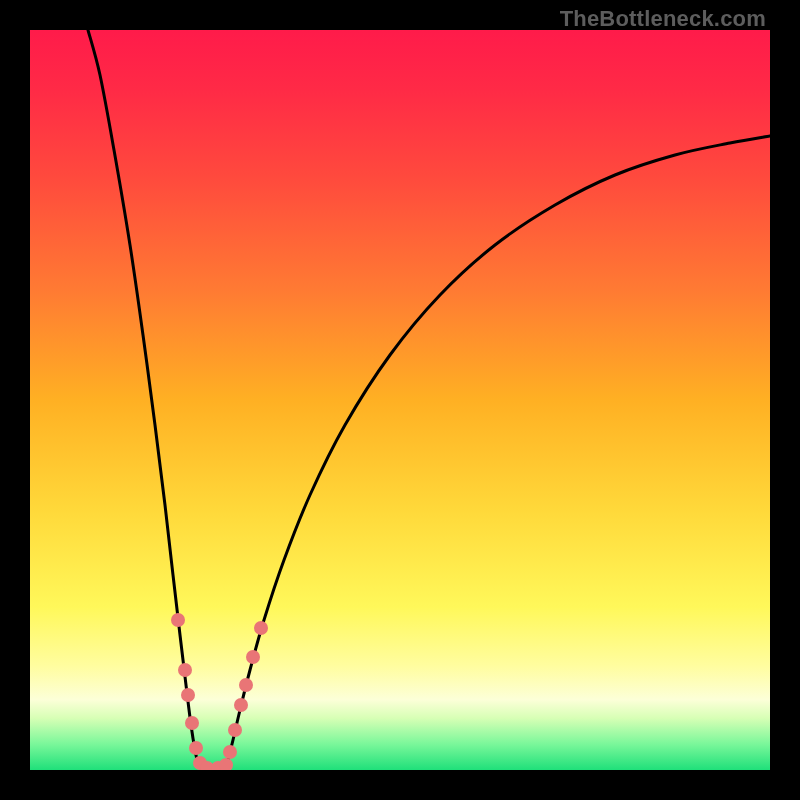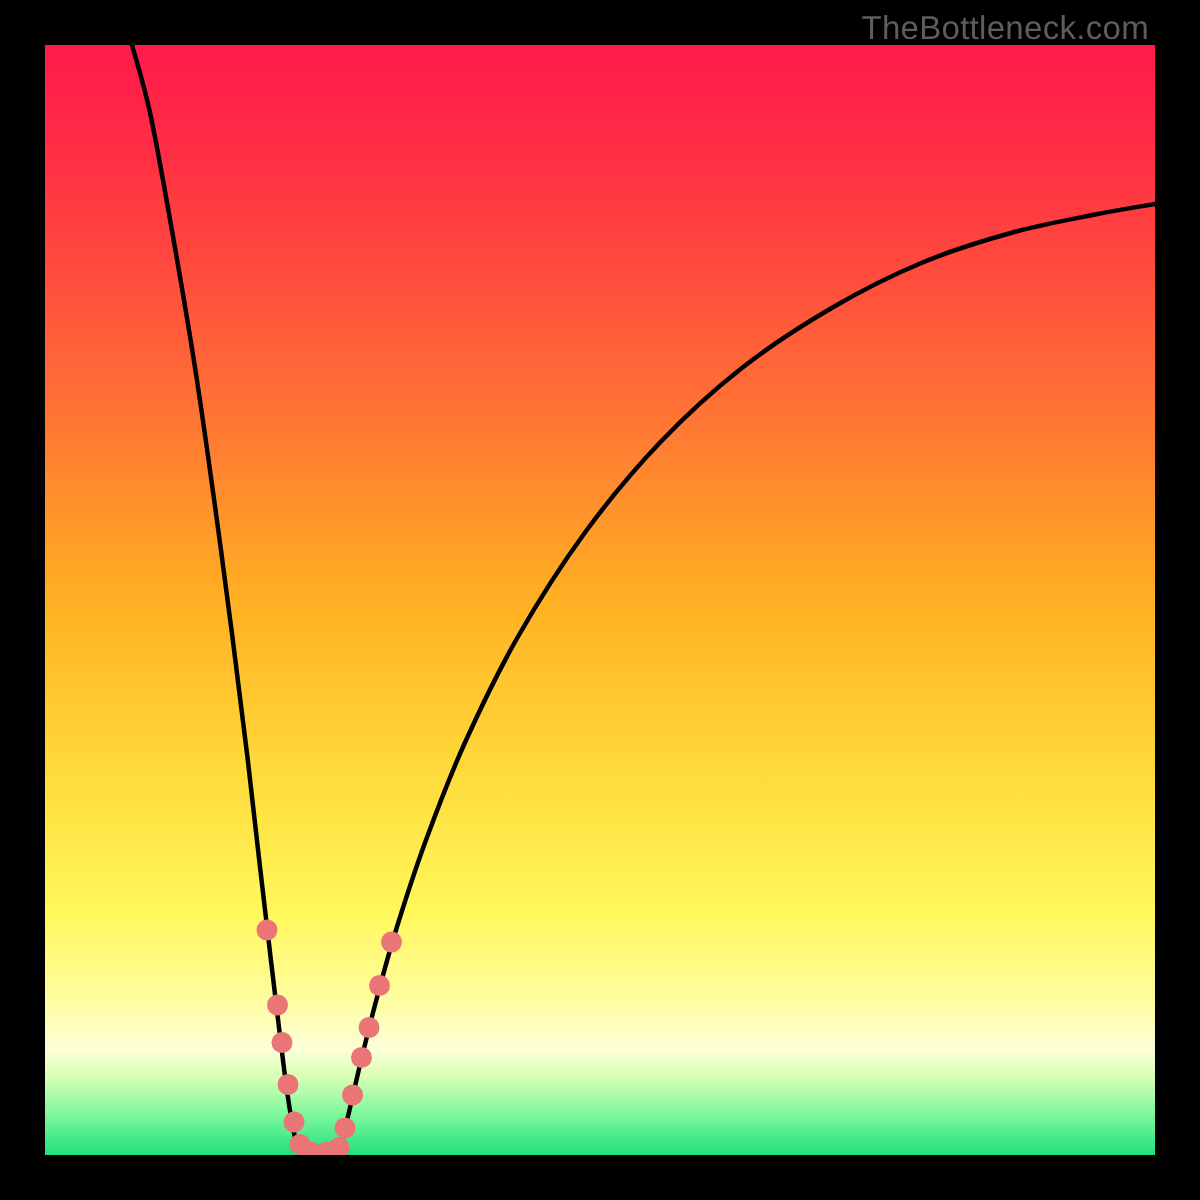--- a/index.html
+++ b/index.html
@@ -33,21 +33,21 @@
     top: 0;
     width: 100%;
     height: 100%;
   }
   .watermark {
     position: absolute;
     top: 6px;
     right: 34px;
     color: #5d5d5d;
     font-size: 22px;
-    font-weight: 400;
+    font-weight: 700;
     letter-spacing: 0.2px;
     z-index: 10;
   }
   svg.curves {
     position: absolute;
     left: 0;
     top: 0;
     width: 100%;
     height: 100%;
   }

